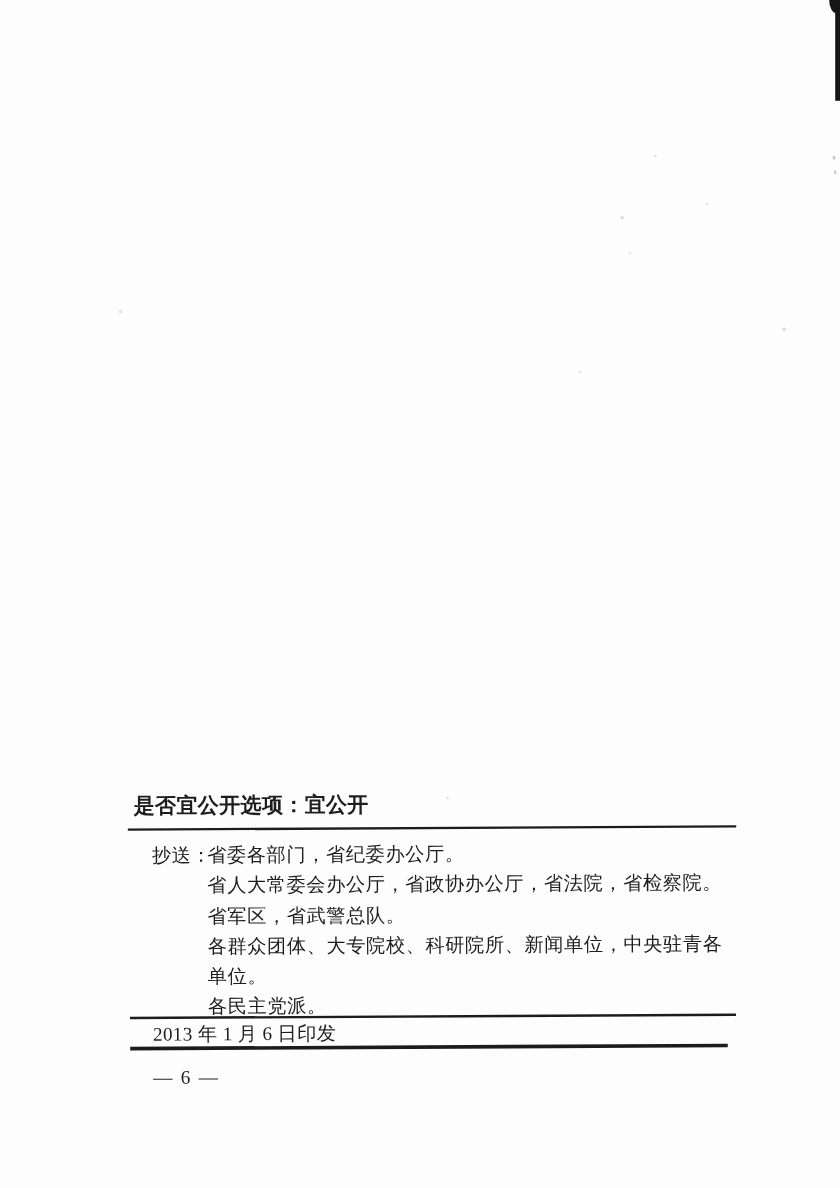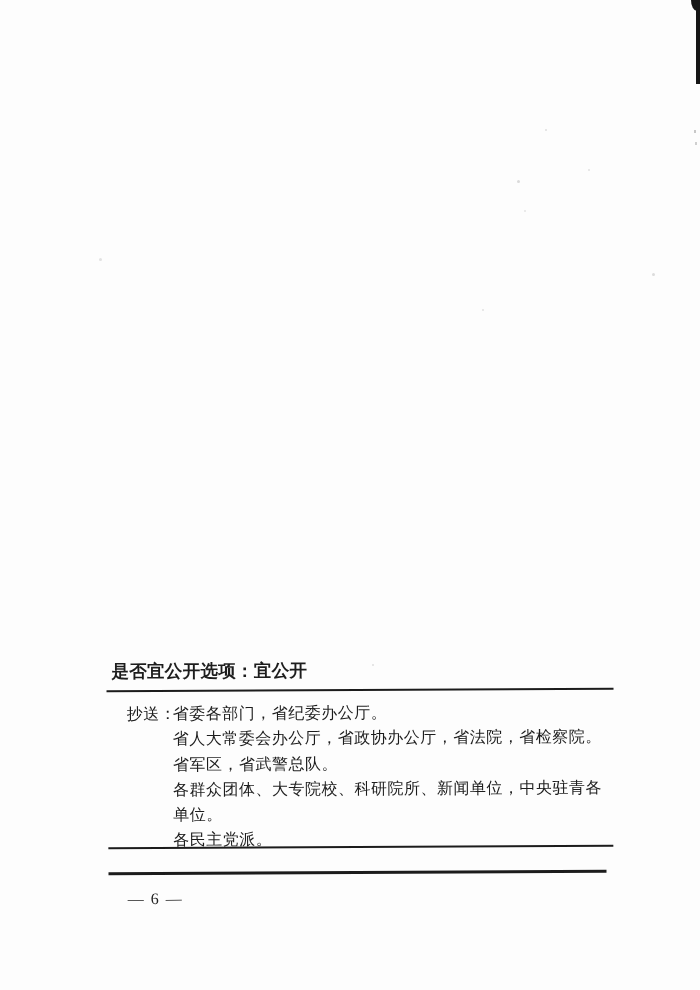--- a/index.html
+++ b/index.html
@@ -138,20 +138,21 @@
         <div class="cc-line">省军区，省武警总队。</div>
         <div class="cc-line">各群众团体、大专院校、科研院所、新闻单位，中央驻青各</div>
         <div class="cc-line">单位。</div>
         <div class="cc-line">各民主党派。</div>
       </div>
     </div>
 
     <div class="rule rule-mid"></div>
 
     <div class="colophon">
+      <span>2013 年 1 月 6 日印发</span>
     </div>
 
     <div class="rule rule-bottom"></div>
 
     <div class="page-number">— 6 —</div>
 
   </div>
 </div>
 
 </body></html>

